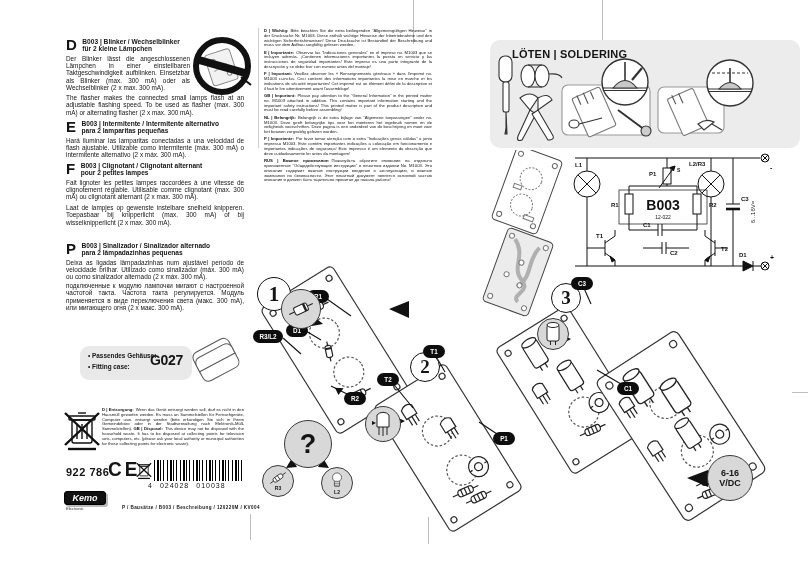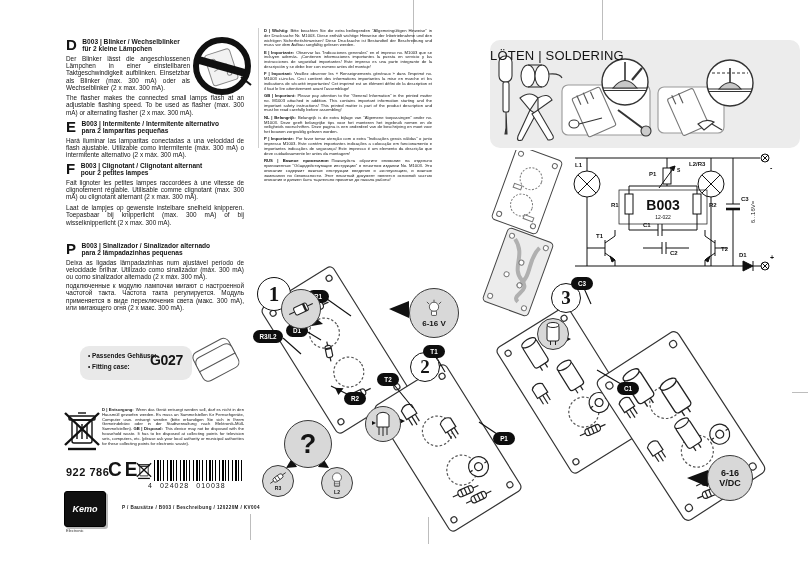--- a/index.html
+++ b/index.html
@@ -15,41 +15,41 @@
   .title{font-weight:bold;font-size:6.6px;line-height:7.4px;white-space:pre-line}
   .body{margin:2px 0 0 0;font-size:6.4px;line-height:7.3px;text-align:justify}
   .sec.narrow{width:124px}
   
   #notices{position:absolute;left:264px;top:29px;width:168px}
   #notices .notice{margin:0 0 2.5px 0;font-size:4.2px;line-height:4.8px;text-align:justify}
   #notices .notice b{margin-right:2px}
   #notices-rule{position:absolute;left:258px;top:28px;width:1px;height:120px;background:#cfcfcf}
   
   #solderbox{position:absolute;left:490px;top:40px;width:310px;height:108px;background:#ececec;border-radius:10px}
-  #solder-title{position:absolute;left:0;top:8px;font-weight:normal;font-size:13px;letter-spacing:0.2px}
+  #solder-title{position:absolute;left:22px;top:8px;font-weight:bold;font-size:11px;letter-spacing:0.2px}
   
   #fitting{position:absolute;left:80px;top:346px;width:112px;height:34px;background:#e9e9e9;border-radius:9px}
   .fit-line{position:absolute;left:8px;font-weight:bold;font-size:6.4px}
   #fitting-value{position:absolute;left:150px;top:352px;font-weight:bold;font-size:14px;letter-spacing:-0.3px}
   
   #website{position:absolute;left:76px;top:385px;font-weight:bold;font-size:17.5px;letter-spacing:-0.4px}
   
   #disposal{position:absolute;left:102px;top:408px;width:142px;font-size:4.2px;line-height:4.8px;text-align:justify}
   #disposal b{margin-right:2px}
   
   #ordernum{position:absolute;left:66px;top:466px;font-weight:bold;font-size:11px;letter-spacing:0.5px}
   #ce{position:absolute;left:108px;top:459px;font-size:19px;font-weight:bold;letter-spacing:3px;transform:scaleY(1.08)}
   #barcode{position:absolute;left:154px;top:460px;width:88px;height:21px;
      background:repeating-linear-gradient(90deg,#000 0 1px,#fff 1px 3px,#000 3px 5px,#fff 5px 6px,#000 6px 7px,#fff 7px 9px,#000 9px 10px,#fff 10px 13px)}
   #barcode-digits{position:absolute;left:148px;top:482px;width:100px;font-size:7px;letter-spacing:1px}
   #barcode-digits span{margin-right:7px}
   
   #kemologo{position:absolute;left:64px;top:491px;width:42px}
   #kemologo .box{background:#101010;border:1px solid #000;border-radius:3px;box-shadow:2px 2px 0 #bbb;
-      color:#fff;font-style:italic;font-weight:bold;font-size:9px;text-align:center;padding:12px 0}
+      color:#fff;font-style:italic;font-weight:bold;font-size:9px;text-align:center;padding:1px 0}
   #kemologo .sub{font-size:4px;color:#333;margin-top:1px;padding-left:2px}
   #footerline{position:absolute;left:122px;top:505px;font-weight:bold;font-size:4.6px;letter-spacing:0.4px}
   
   .crop{position:absolute;background:#bdbdbd}
   
   .tag{position:absolute;background:#0d0d0d;color:#fff;font-weight:bold;font-size:6.3px;
        display:flex;align-items:center;justify-content:center;border-radius:8px;height:13px;width:22px;z-index:6}
   .tag.wide{width:30px}
   
   .step{position:absolute;background:#fff;border:1.6px solid #111;border-radius:50%;
@@ -440,32 +440,20 @@
   <div class="tag" style="left:493px;top:432px">
       <span>P1</span>
     </div>
   <div class="tag" style="left:571px;top:277px">
       <span>C3</span>
     </div>
   <div class="tag" style="left:617px;top:382px">
       <span>C1</span>
     </div>
 
-  <div class="callout" style="left:409px;top:288px;width:48px;height:48px">
-    <svg width="18" height="20" viewBox="-12 -14 24 28">
-      <g stroke="#222" fill="#fff">
-          <circle cx="0" cy="-3" r="6.5"></circle>
-          <rect x="-3.5" y="3" width="7" height="6" rx="1"></rect>
-      <line x1="-10" y1="-10" x2="-7" y2="-7"></line>
-          <line x1="10" y1="-10" x2="7" y2="-7"></line>
-          <line x1="0" y1="-13" x2="0" y2="-10"></line>
-        </g>
-    </svg>
-    <span class="cap-label" style="font-size:8px">6-16 V</span>
-  </div>
   <div class="callout" style="left:284px;top:420px;width:46px;height:46px">
     <span class="cap-label" style="font-size:27px;line-height:27px">?</span>
   </div>
   <div class="callout" style="left:262px;top:465px;width:30px;height:30px">
     <svg width="22" height="14" viewBox="-14 -7 28 14">
       <g transform="rotate(-35)">
           <line x1="-12" y1="0" x2="12" y2="0" stroke="#222"></line>
       <rect x="-7" y="-3" width="14" height="6" rx="3" fill="#fff" stroke="#222"></rect>
       <line x1="-3" y1="-3" x2="-3" y2="3" stroke="#222"></line>
           <line x1="1" y1="-3" x2="1" y2="3" stroke="#222"></line>

